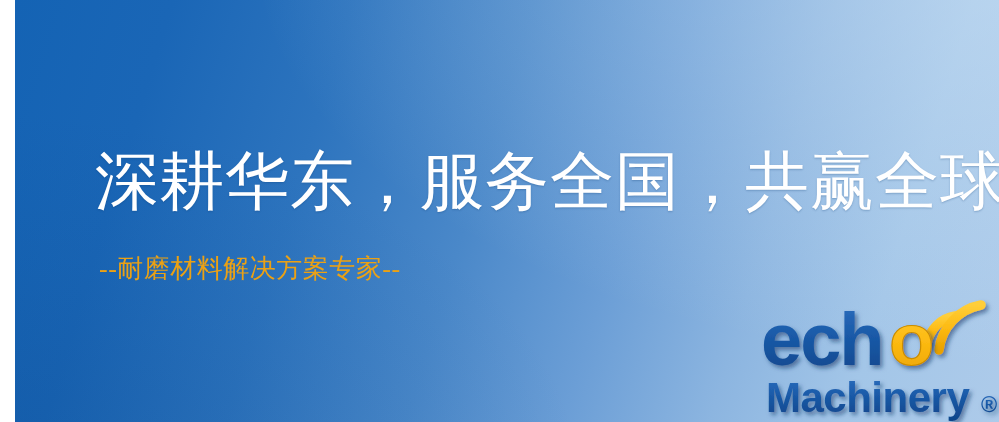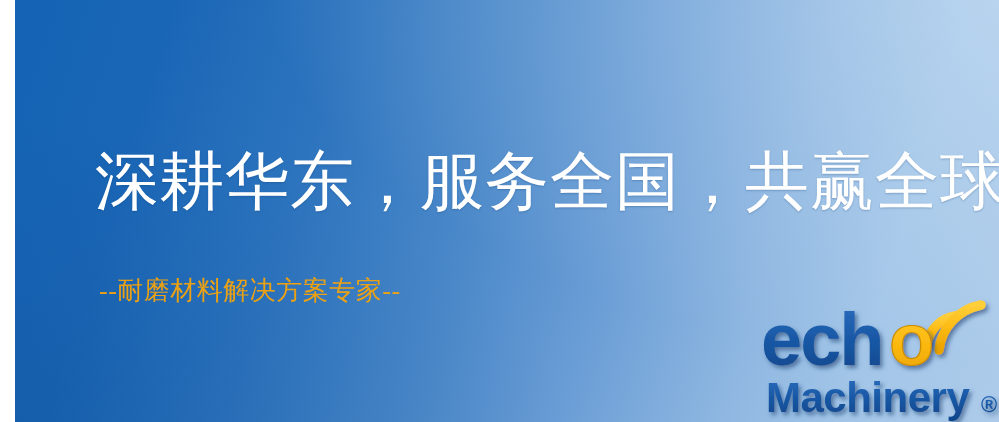--- a/index.html
+++ b/index.html
@@ -47,21 +47,21 @@
     color: #ffffff;
     white-space: nowrap;
     letter-spacing: 1px;
     z-index: 3;
     text-shadow: 0 1px 2px rgba(12,58,110,0.28);
   }
 
   .subtitle {
     position: absolute;
     left: 84px;
-    top: 278px;
+    top: 256px;
     font-family: "Liberation Serif", "DejaVu Serif", serif;
     font-size: 26px;
     line-height: 1;
     color: #eba114;
     white-space: nowrap;
     letter-spacing: 0.5px;
     z-index: 3;
     text-align: center;
   }
 

